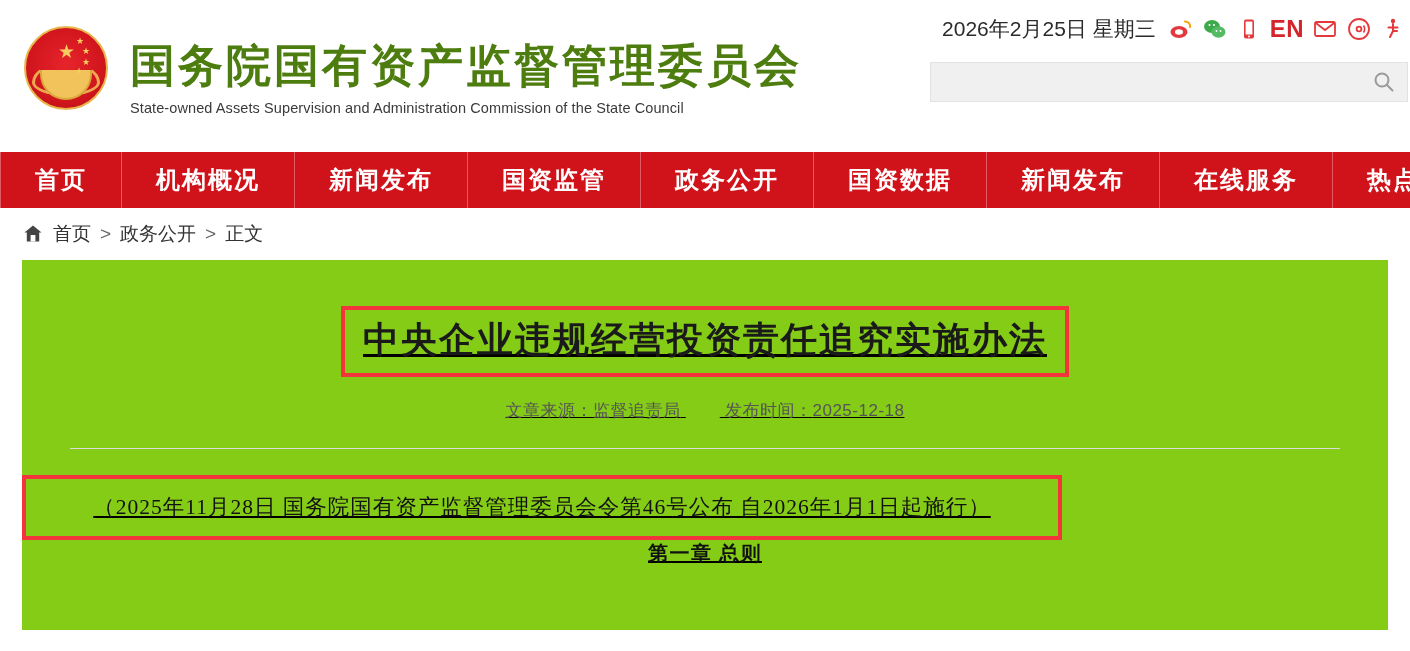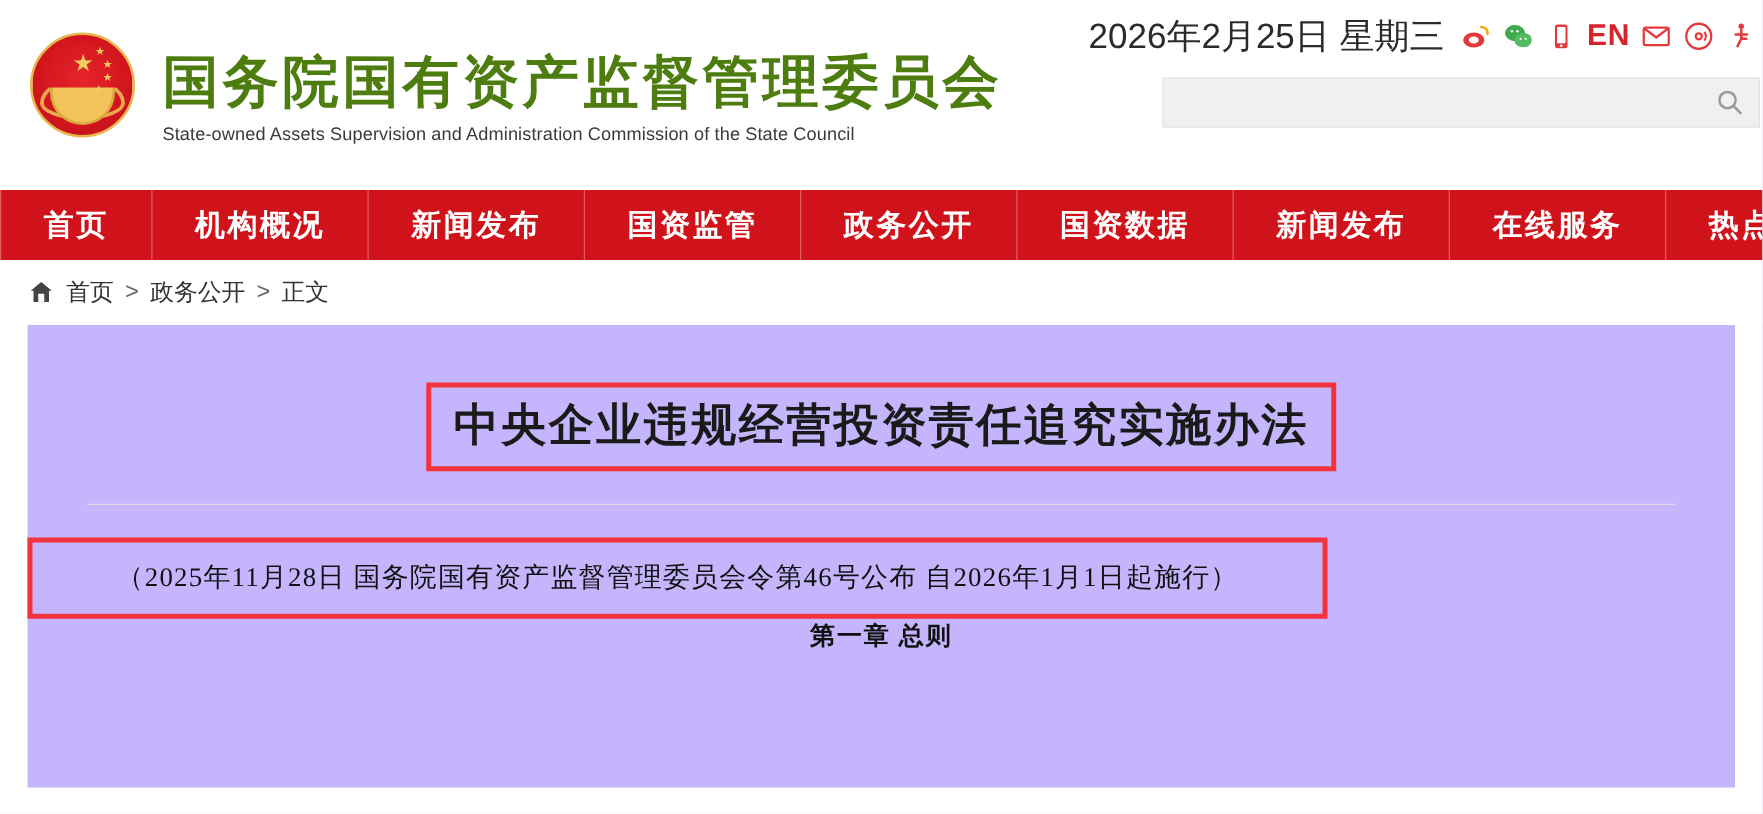--- a/index.html
+++ b/index.html
@@ -101,21 +101,21 @@
   }
   .util-row {
     display: flex;
     align-items: center;
     justify-content: flex-end;
     gap: 8px;
     padding-right: 4px;
     height: 38px;
   }
   .date-text {
-    font-size: 28px;
+    font-size: 21px;
     color: #2b2b2b;
     white-space: nowrap;
     margin-right: 4px;
   }
   .ic {
     display: inline-flex;
     align-items: center;
     justify-content: center;
     width: 26px; height: 26px;
     flex: 0 0 auto;
@@ -182,24 +182,25 @@
     color: #333;
     background: #ffffff;
   }
   .crumb .home-ic { width: 22px; height: 22px; }
   .crumb a { color: #333; text-decoration: none; cursor: pointer; }
   .crumb .sep { color: #666; }
 
   
   .content {
     margin: 0 22px;
-    background: #c4b5fd;
+    background: #84cc16;
     height: 370px;
     padding-top: 46px;
     position: relative;
+    text-decoration: underline;
   }
   .doc-title-wrap {
     display: flex;
     justify-content: center;
   }
   .doc-title {
     font-family: "Liberation Serif", serif;
     font-size: 36px;
     font-weight: bold;
     color: #1a1a1a;
@@ -363,20 +364,25 @@
   <span class="sep">&gt;</span>
   <span>正文</span>
 </div>
 
 <div class="content">
 
   <div class="doc-title-wrap">
     <div class="doc-title">中央企业违规经营投资责任追究实施办法</div>
   </div>
 
+  <div class="meta">
+    <span>文章来源：</span><span>监督追责局</span>
+    <span class="gap"></span>
+    <span>发布时间：</span><span>2025-12-18</span>
+  </div>
 
   <div class="divider"></div>
 
   <div class="notice-wrap">
     <div class="notice">（2025年11月28日 国务院国有资产监督管理委员会令第46号公布 自2026年1月1日起施行）</div>
   </div>
 
   <div class="chapter">第一章 总则</div>
 </div>
 

